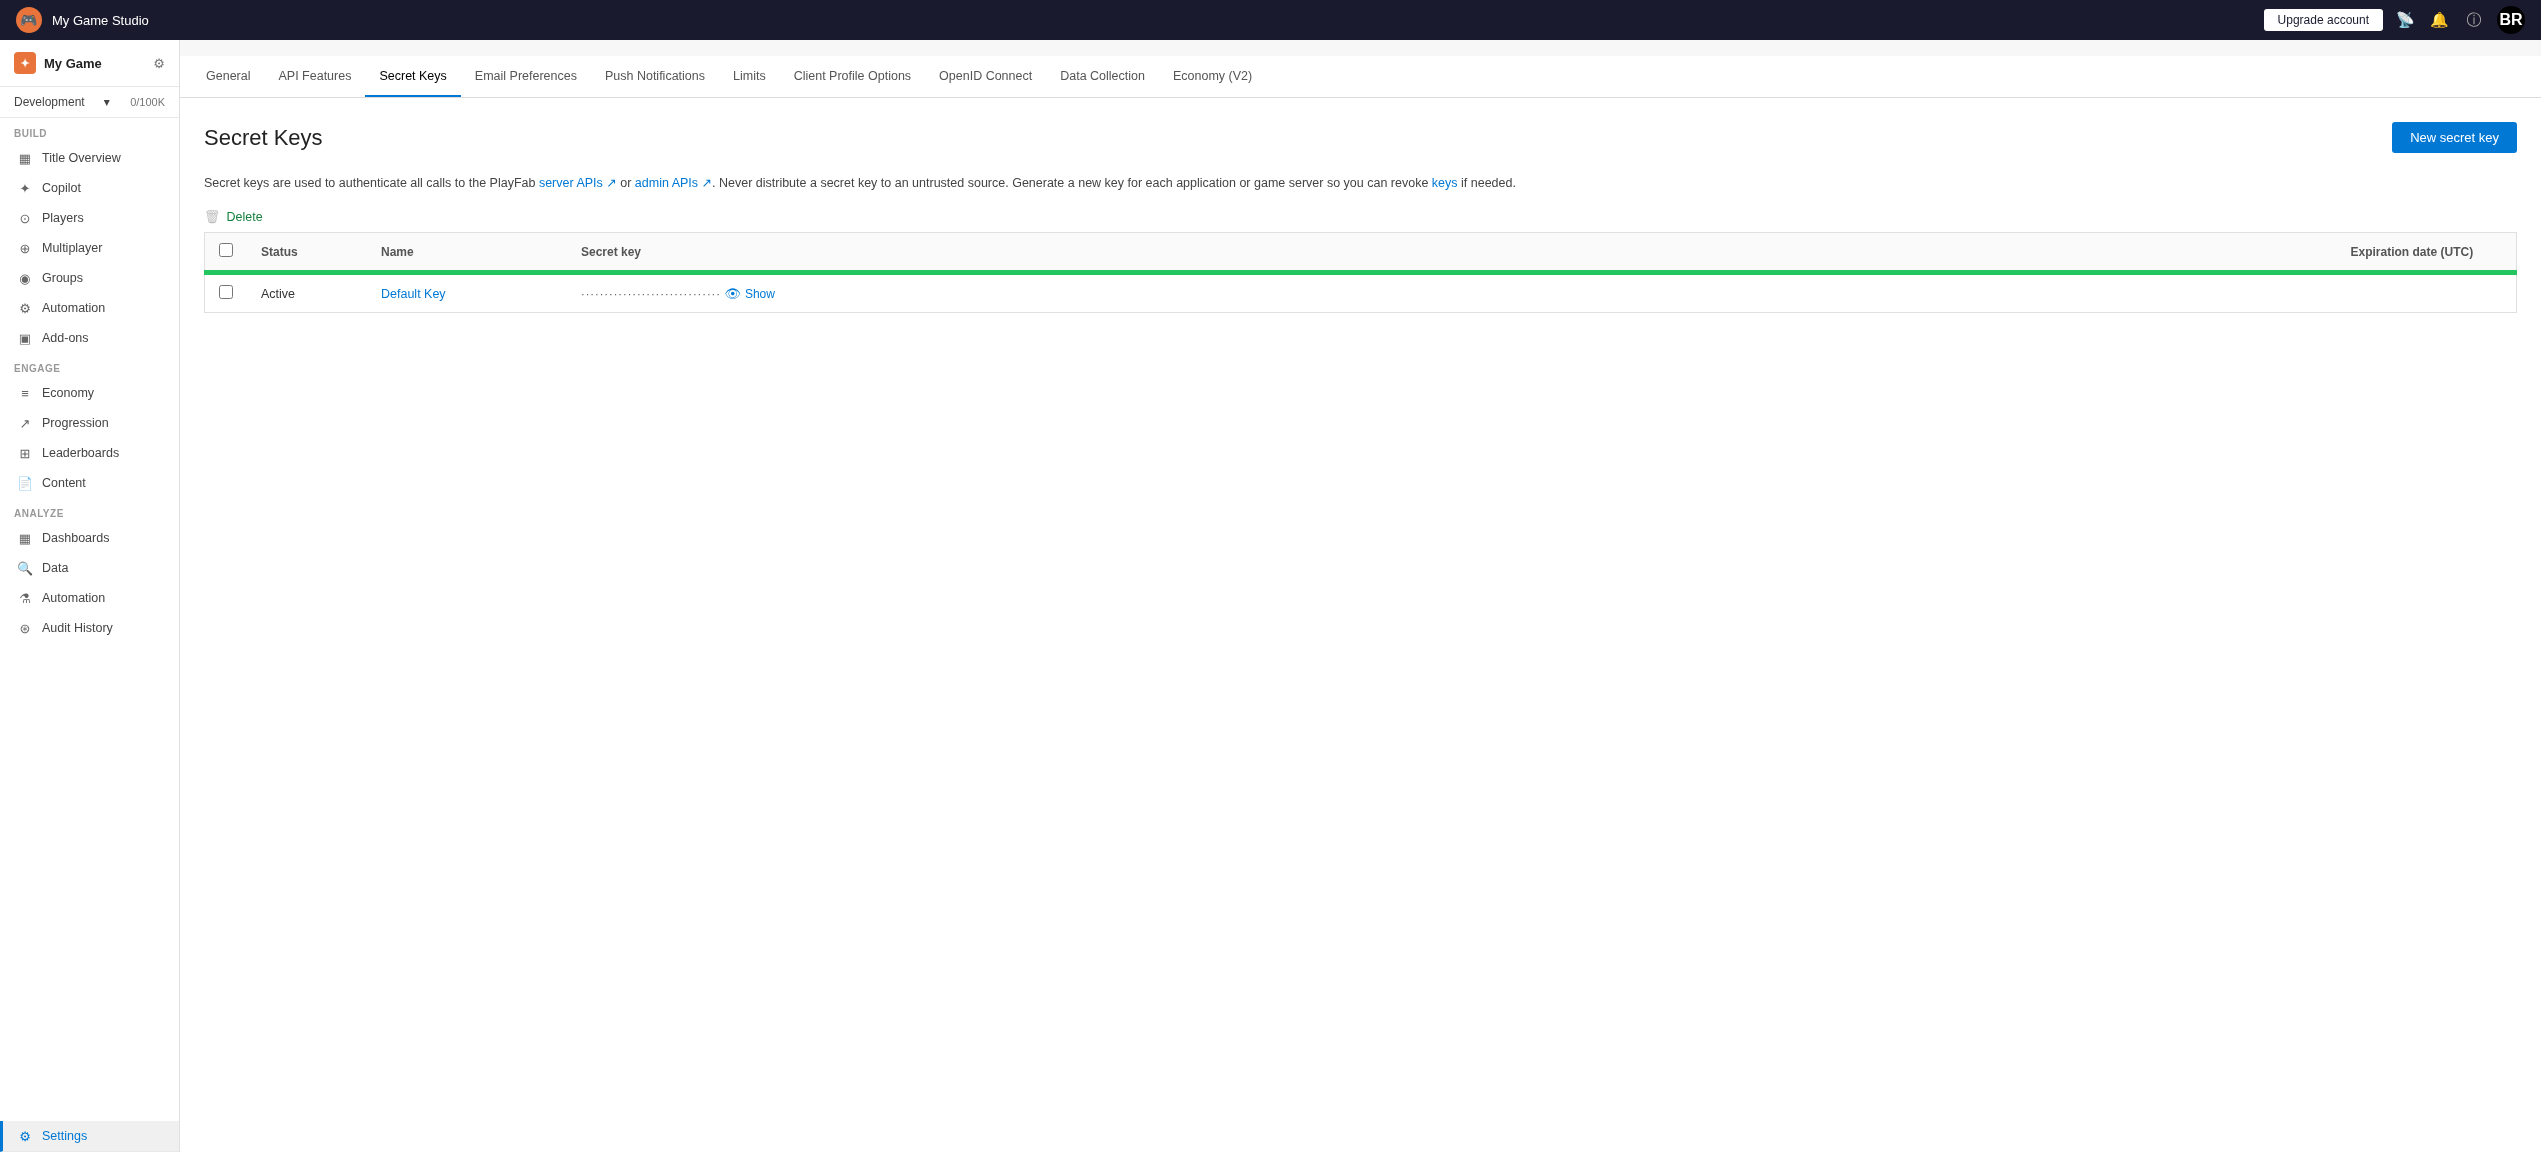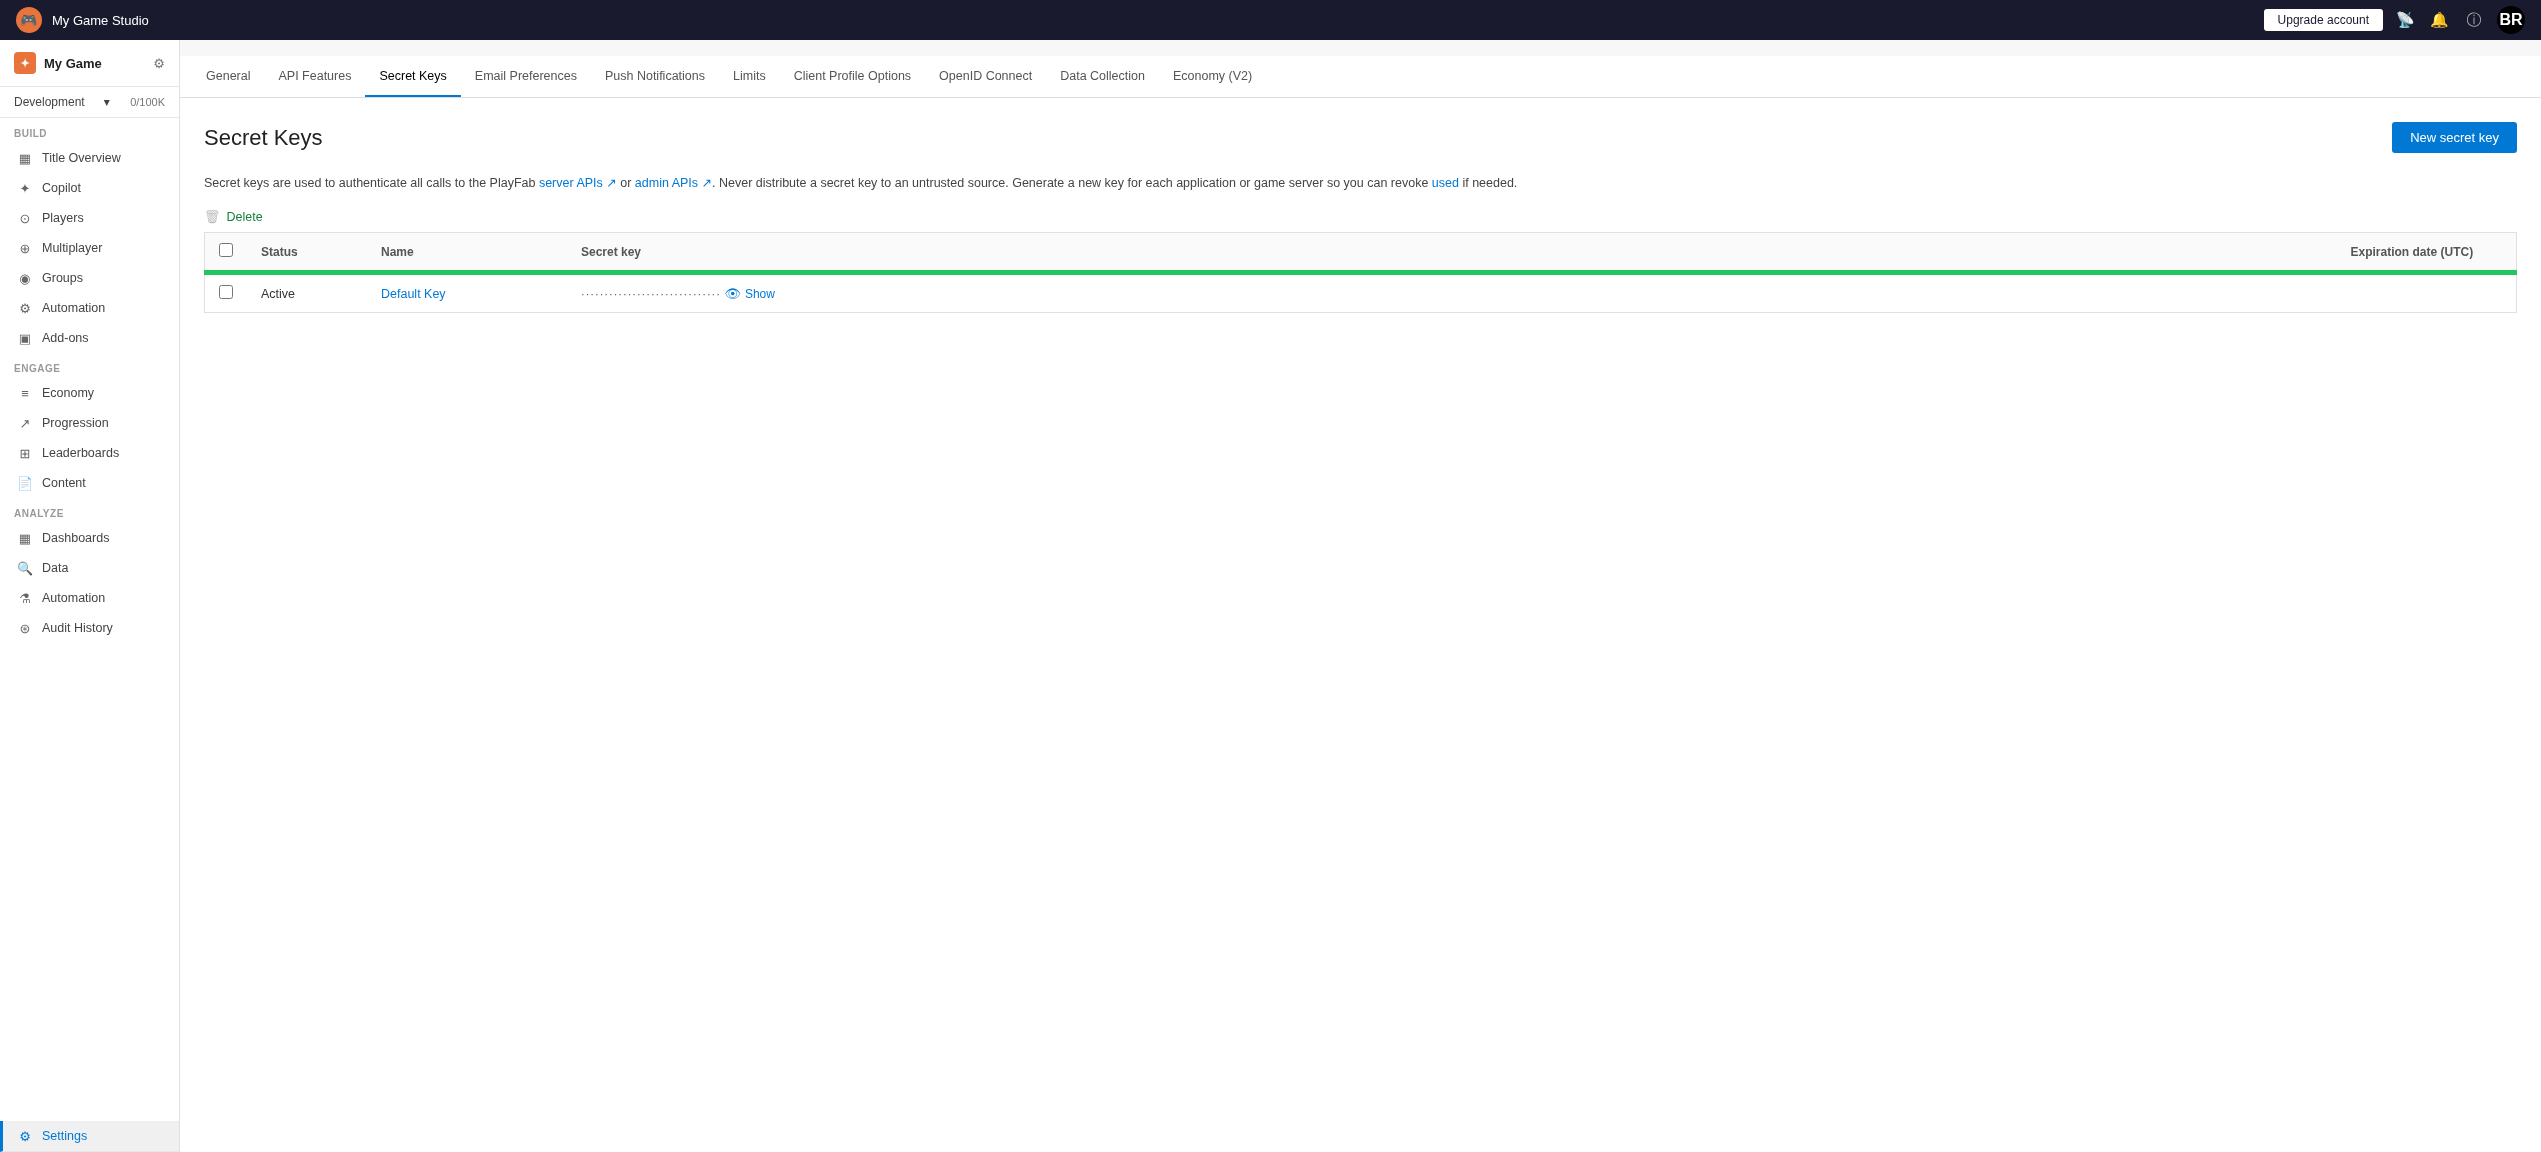--- a/index.html
+++ b/index.html
@@ -225,21 +225,21 @@
     </div>
 
     <div class="page-content">
 
       <div class="page-title">
         <h1 style="font-size:22px; font-weight:300;">Secret Keys</h1>
         <button class="new-key-btn">New secret key</button>
       </div>
 
       <div class="description-bar">
-        <span>Secret keys are used to authenticate all calls to the PlayFab </span><a href="#">server APIs ↗</a><span> or </span><a href="#">admin APIs ↗</a><span>. Never distribute a secret key to an untrusted source. Generate a new key for each application or game server so you can revoke </span><a href="#">used</a><span> if needed.</span>
+        <span>Secret keys are used to authenticate all calls to the PlayFab </span><a href="#">server APIs ↗</a><span> or </span><a href="#">admin APIs ↗</a><span>. Never distribute a secret key to an untrusted source. Generate a new key for each application or game server so you can revoke </span><a href="#">keys</a><span> if needed.</span>
       </div>
 
       <div class="delete-bar">
         <span class="delete-icon">🗑</span>
         <span style="cursor:pointer; color:#15803d;">Delete</span>
       </div>
 
       <table class="keys-table">
         <thead>
           <tr>

